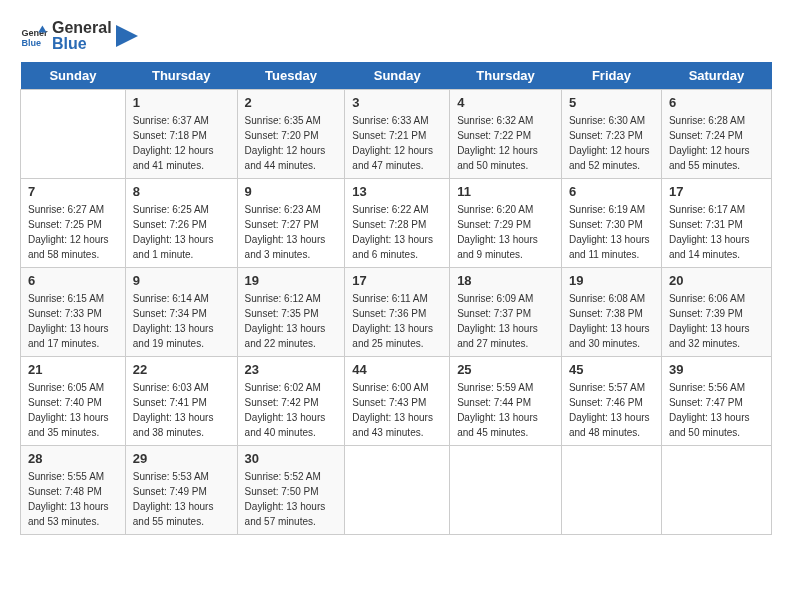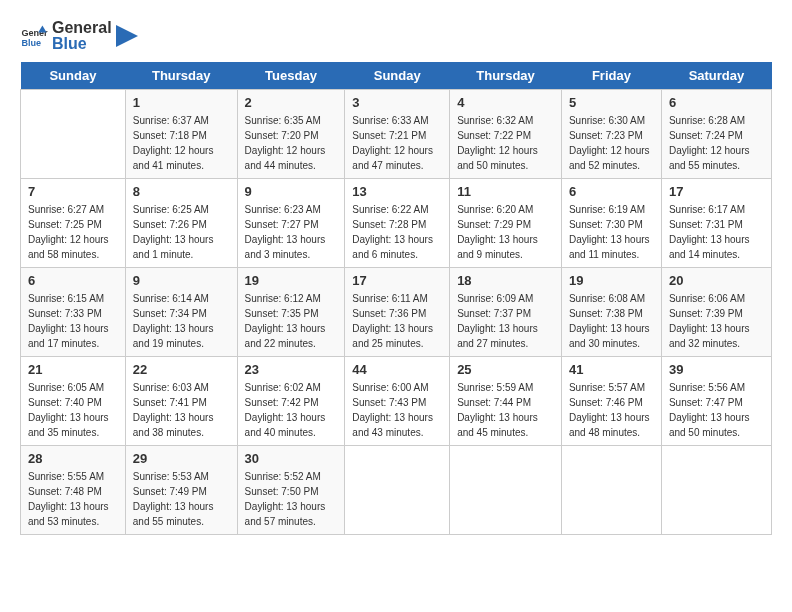--- a/index.html
+++ b/index.html
@@ -266,21 +266,21 @@
           Sunrise: 6:00 AM<br>Sunset: 7:43 PM<br>Daylight: 13 hours and 43 minutes.
         </div>
         </td>
         <td>
           <span class="day-number">25</span>
         <div class="day-detail">
           Sunrise: 5:59 AM<br>Sunset: 7:44 PM<br>Daylight: 13 hours and 45 minutes.
         </div>
         </td>
         <td>
-          <span class="day-number">41</span>
+          <span class="day-number">45</span>
         <div class="day-detail">
           Sunrise: 5:57 AM<br>Sunset: 7:46 PM<br>Daylight: 13 hours and 48 minutes.
         </div>
         </td>
         <td>
           <span class="day-number">39</span>
         <div class="day-detail">
           Sunrise: 5:56 AM<br>Sunset: 7:47 PM<br>Daylight: 13 hours and 50 minutes.
         </div>
         </td>

